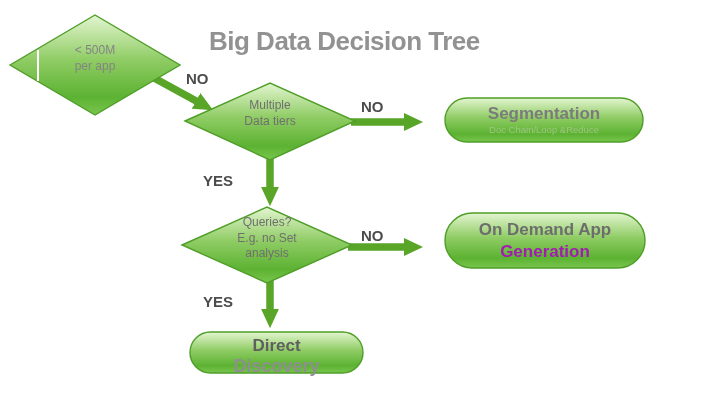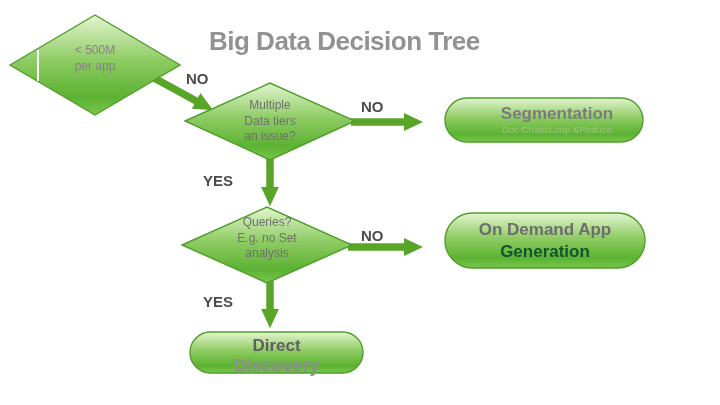--- a/index.html
+++ b/index.html
@@ -18,21 +18,21 @@
     text-align:center;color:#6f6f6f;font-size:12px;line-height:15.5px;
   }
   .node-text div{white-space:nowrap;}
   .edge-label{
     font-size:15px;font-weight:600;color:#4c4c4c;white-space:nowrap;
   }
   .box-text{text-align:center;}
   .box-title{font-size:17px;font-weight:bold;color:#7b7b7b;line-height:20px;white-space:nowrap;}
   .box-sub{font-size:9.5px;color:#9dc57f;line-height:12px;white-space:nowrap;}
   .box-line1{font-size:17px;font-weight:bold;color:#6d6d6d;line-height:22px;white-space:nowrap;}
-  .box-line2{font-size:17px;font-weight:bold;color:#14532d;line-height:22px;white-space:nowrap;}
+  .box-line2{font-size:17px;font-weight:bold;color:#a21caf;line-height:22px;white-space:nowrap;}
   .dd-line1{font-size:17px;font-weight:bold;color:#5f5f5f;line-height:20px;white-space:nowrap;}
   .dd-line2{font-size:18px;font-weight:bold;color:#8f8f8f;line-height:20px;white-space:nowrap;}
   .cursor-artifact{width:2px;height:31px;background:#ffffff;}
 </style>
 </head>
 <body>
 
 <div id="stage">
 
   <svg id="shapes" viewBox="0 0 720 405">
@@ -70,26 +70,25 @@
     <div>per app</div>
   </div>
 
   <div class="abs cursor-artifact" style="left:37px;top:50px;"></div>
 
   <div class="abs edge-label" style="left:186px;top:70px;">NO</div>
 
   <div class="abs node-text" style="left:185px;top:98px;width:170px;">
     <div>Multiple</div>
     <div>Data tiers</div>
-    <div>an issue?</div>
   </div>
 
   <div class="abs edge-label" style="left:361px;top:98px;">NO</div>
 
-  <div class="abs box-text" style="left:445px;top:104px;width:198px;padding-left:13px;">
+  <div class="abs box-text" style="left:445px;top:104px;width:198px;">
     <div class="box-title">Segmentation</div>
     <div class="box-sub">Doc Chain/Loop &amp;Reduce</div>
   </div>
 
   <div class="abs edge-label" style="left:203px;top:172px;">YES</div>
 
   <div class="abs node-text" style="left:182px;top:215px;width:170px;">
     <div>Queries?</div>
     <div>E.g. no Set</div>
     <div>analysis</div>

